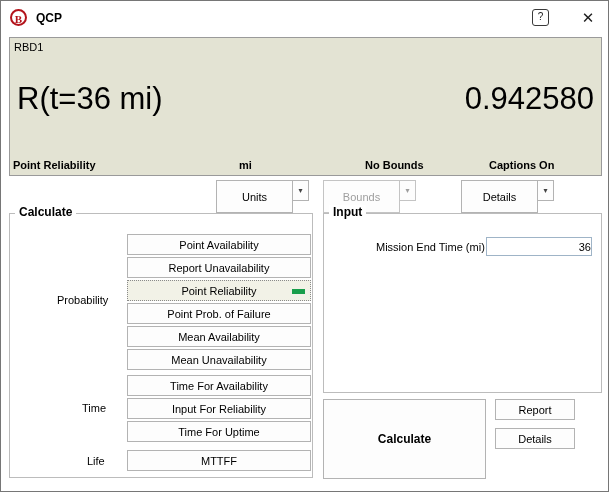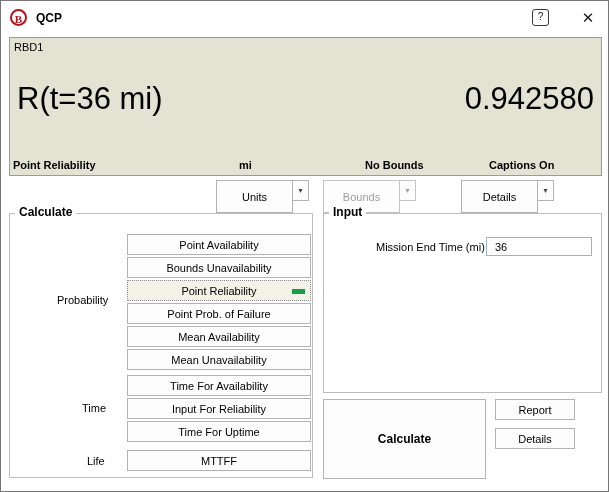--- a/index.html
+++ b/index.html
@@ -50,22 +50,22 @@
 
   .calc-btn{left:117px;width:184px;height:21px;}
   .t0{top:20px;} .t1{top:43px;} .t2{top:66px;} .t3{top:89px;} .t4{top:112px;} .t5{top:135px;}
   .t6{top:161px;} .t7{top:184px;} .t8{top:207px;} .t9{top:236px;}
   .selected{background:#f2f2e7;border:1px dotted #8a8a8a;}
   .green-dash{position:absolute;right:5px;top:8px;width:13px;height:5px;background:#189e4b;}
 
   
   .input-label{position:absolute;left:18px;top:27px;font-size:11px;padding-left:34px;}
   .input-field{position:absolute;left:162px;top:23px;width:106px;height:19px;border:1px solid #9fb4c7;
-               box-sizing:border-box;text-align:left;font-size:11px;font-family:"Liberation Sans",sans-serif;
-               background:#fff;padding:8px;}
+               box-sizing:border-box;text-align:right;font-size:11px;font-family:"Liberation Sans",sans-serif;
+               background:#fff;padding:0;}
 
   
   .calc-big{left:322px;top:398px;width:163px;height:80px;font-weight:bold;font-size:12px;}
   .act{left:494px;width:80px;height:21px;}
   .a0{top:398px;} .a1{top:427px;} .a2{top:456px;}
 </style>
 </head>
 <body>
 
 <div class="window">
@@ -98,21 +98,21 @@
   <div class="btn dd-arrow o-arrow">▾</div>
 
   <div class="groupbox gb-calc">
     <span class="gb-label">Calculate</span>
 
     <span class="cat-label lbl-prob">Probability</span>
     <span class="cat-label lbl-time">Time</span>
     <span class="cat-label lbl-life">Life</span>
 
     <div class="btn calc-btn t0">Point Availability</div>
-    <div class="btn calc-btn t1">Bounds Unavailability</div>
+    <div class="btn calc-btn t1">Report Unavailability</div>
     <div class="btn calc-btn t2 selected">
       <span>Point Reliability</span>
       <span class="green-dash"></span>
     </div>
     <div class="btn calc-btn t4">Mean Availability</div>
     <div class="btn calc-btn t3">Point Prob. of Failure</div>
     <div class="btn calc-btn t5">Mean Unavailability</div>
 
     <div class="btn calc-btn t6">Time For Availability</div>
     <div class="btn calc-btn t7">Input For Reliability</div>

